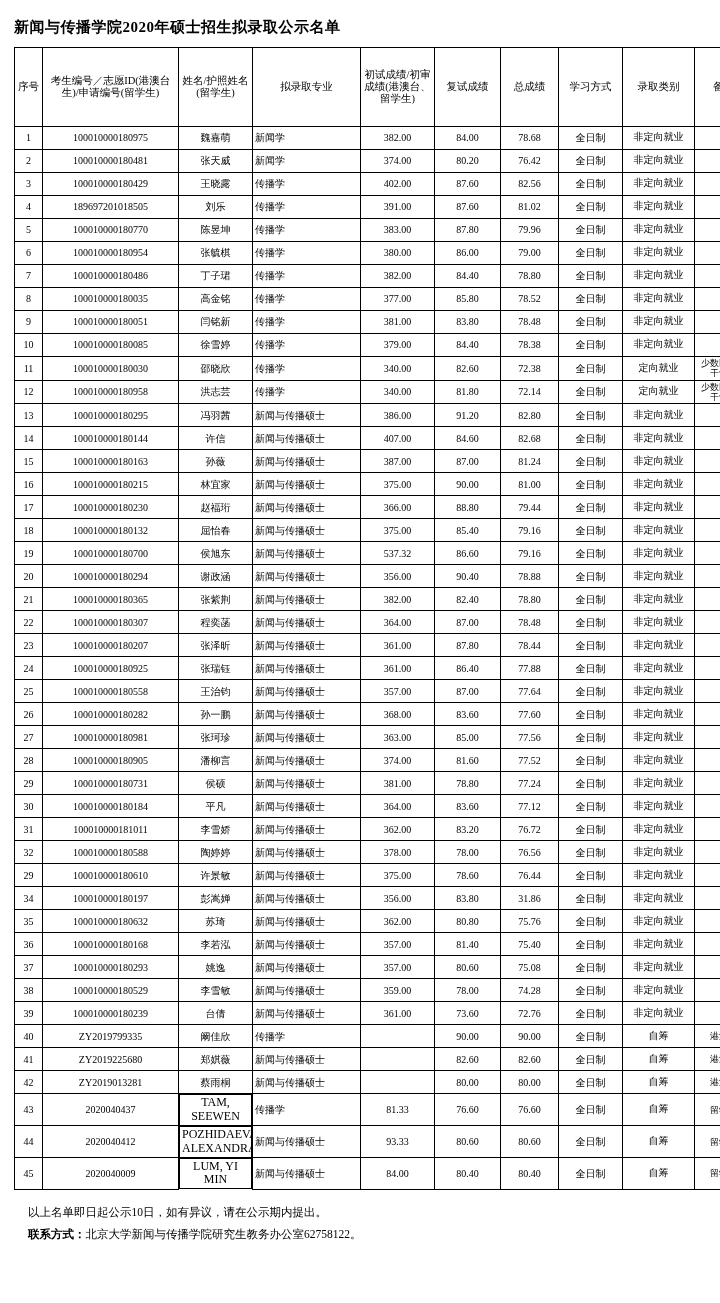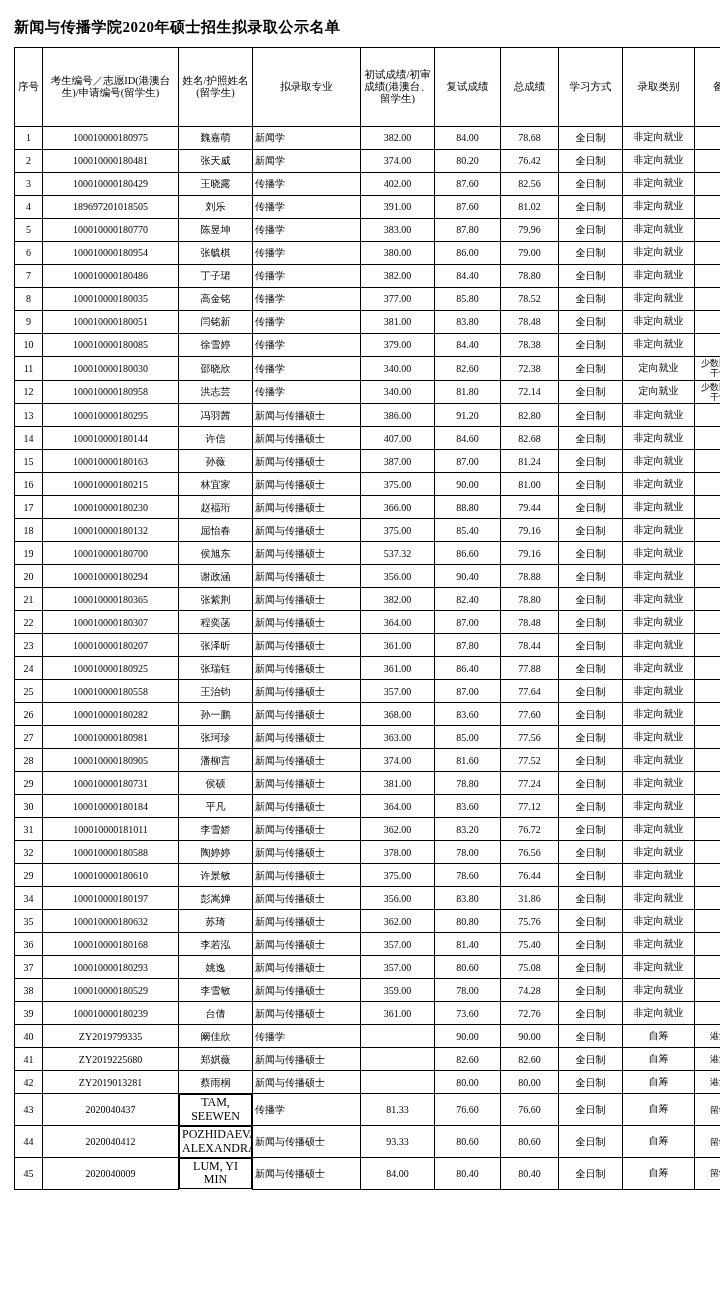--- a/index.html
+++ b/index.html
@@ -653,14 +653,18 @@
           <td class="score">84.00</td>
           <td class="score">80.40</td>
           <td class="score">80.40</td>
           <td class="mode">全日制</td>
           <td class="type">自筹</td>
           <td class="note">留学生</td>
         </tr>
       </tbody>
   </table>
 
+  <div class="footer">
+    <p>以上名单即日起公示10日，如有异议，请在公示期内提出。</p>
+    <p><span class="bold">联系方式：</span><span>北京大学新闻与传播学院研究生教务办公室62758122。</span></p>
+  </div>
 
 </div>
 
 </body></html>

